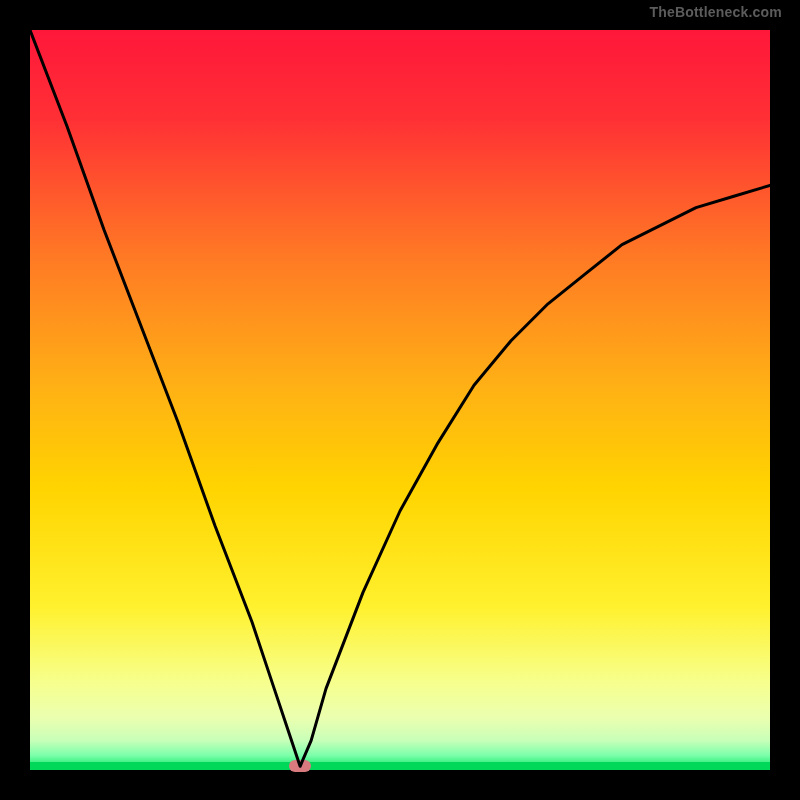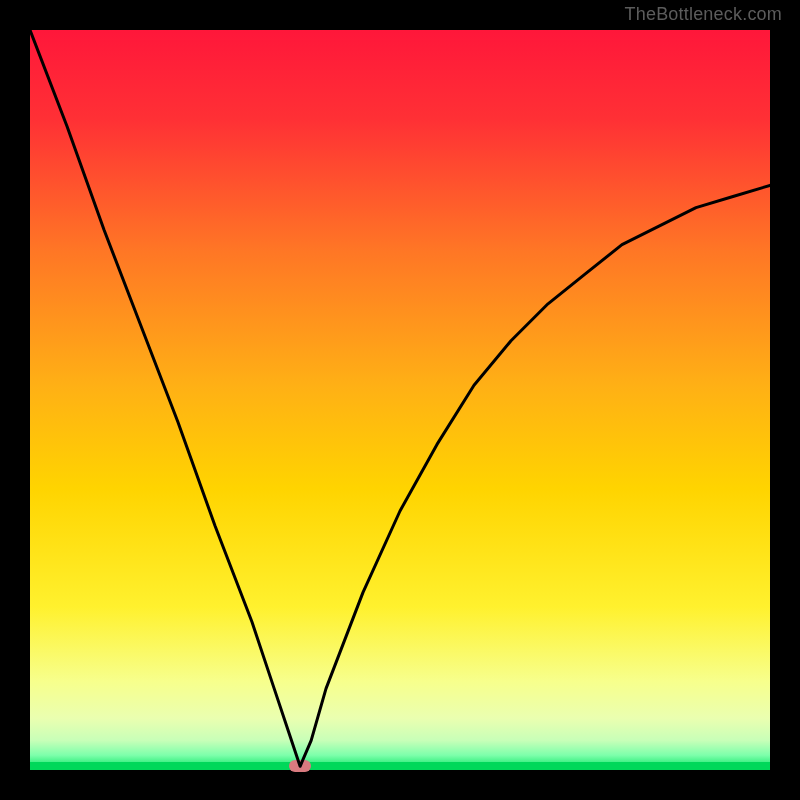--- a/index.html
+++ b/index.html
@@ -9,22 +9,22 @@
     background: #000;
     position: relative;
     font-family: Arial, Helvetica, sans-serif;
     overflow: hidden;
   }
   .watermark {
     position: absolute;
     top: 4px;
     right: 18px;
     color: #5c5c5c;
-    font-size: 18px;
-    font-weight: 400;
+    font-size: 14px;
+    font-weight: 700;
     z-index: 20;
     letter-spacing: 0.2px;
   }
   .plot {
     position: absolute;
     left: 30px;
     top: 30px;
     width: 740px;
     height: 740px;
   }

